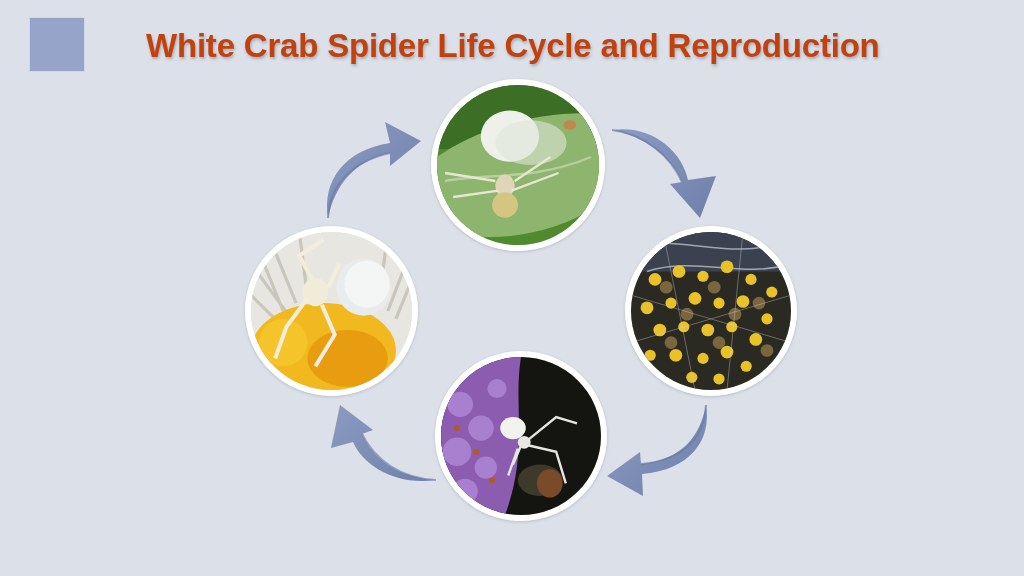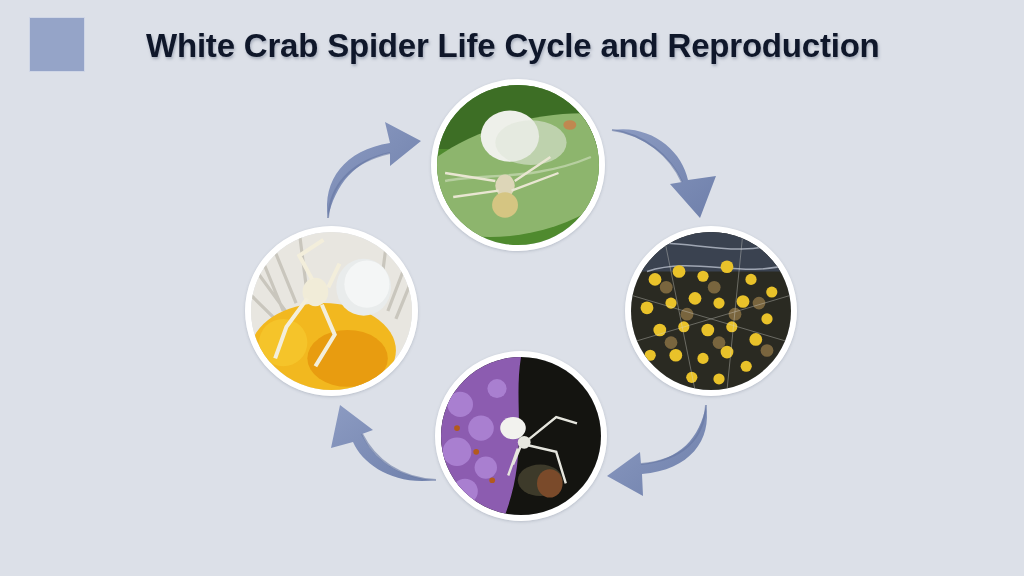--- a/index.html
+++ b/index.html
@@ -7,21 +7,21 @@
     width:1024px; height:576px; overflow:hidden; position:relative;
     background:#dce0e8;
     font-family:"Liberation Sans", "DejaVu Sans", sans-serif;
   }
   .accent-square {
     position:absolute; left:30px; top:18px; width:54px; height:53px;
     background:#95a4c8; box-shadow:0 0 0 1px #cfd6e6;
   }
   .title {
     position:absolute; left:146px; top:26px; width:740px;
-    font-size:33px; font-weight:bold; color:#0f172a; letter-spacing:-0.2px;
+    font-size:33px; font-weight:bold; color:#c2410c; letter-spacing:-0.2px;
     white-space:nowrap;
     text-shadow:1px 2px 3px rgba(120,130,150,0.55);
     line-height:40px;
   }
   .stage { position:absolute; left:0; top:0; width:1024px; height:576px; }
   .photo {
     position:absolute; border-radius:50%;
     border:6px solid #ffffff; box-sizing:border-box;
     overflow:hidden; box-shadow:0 1px 3px rgba(80,90,110,0.25);
   }

